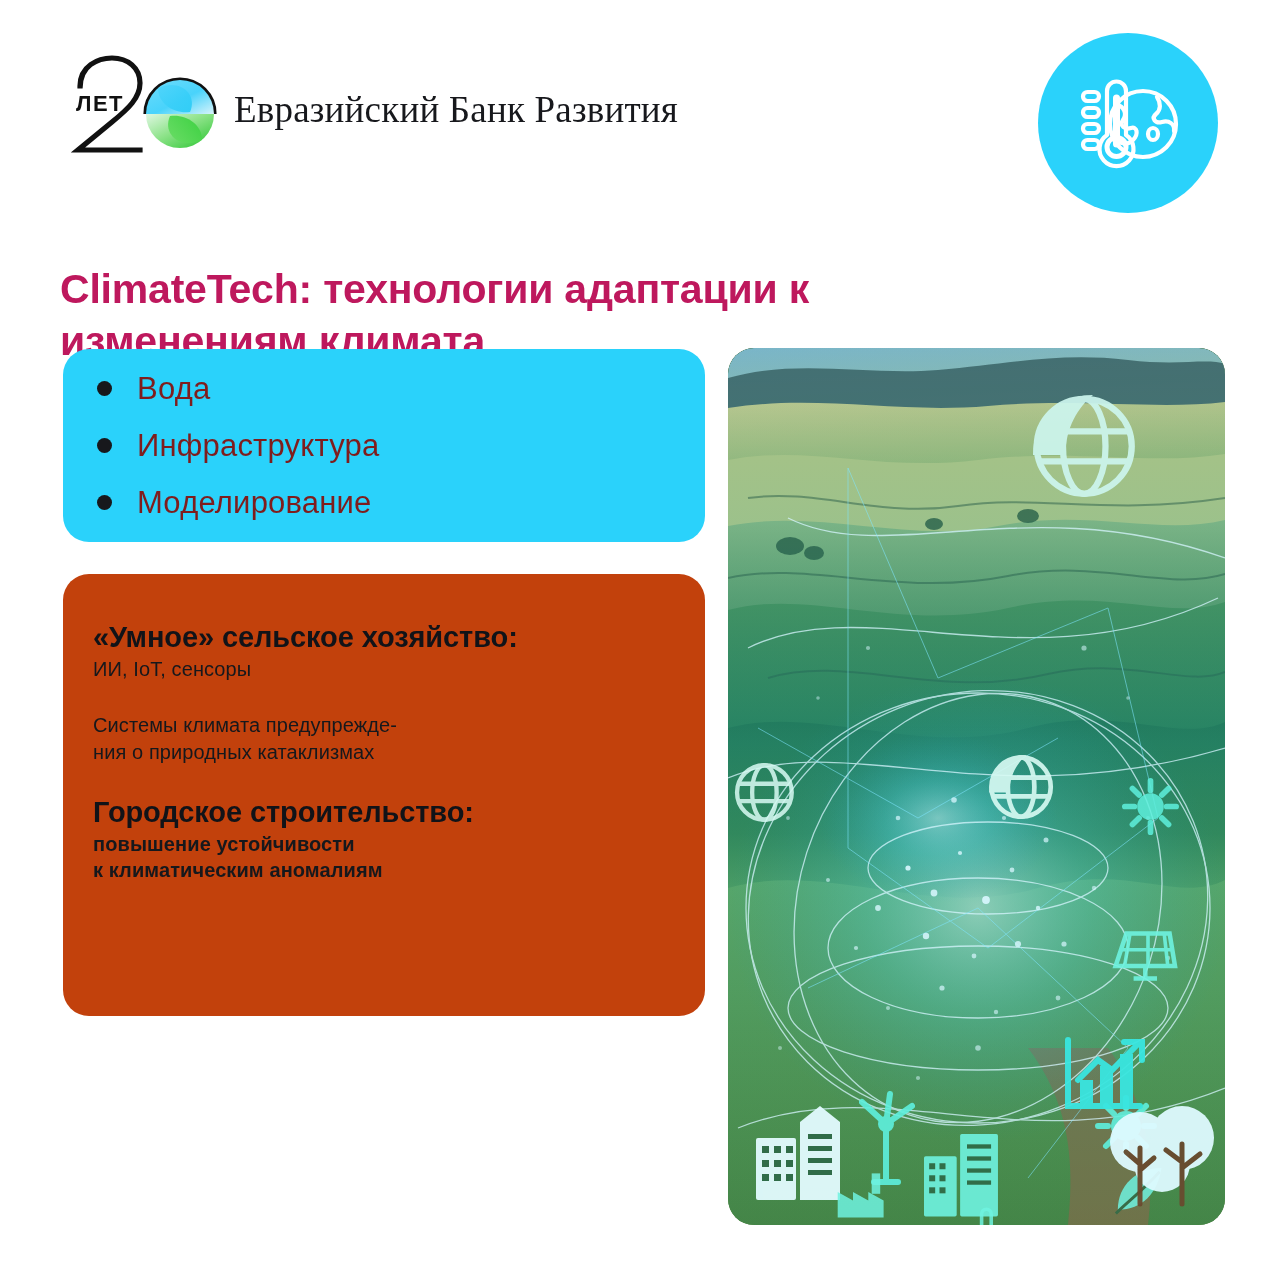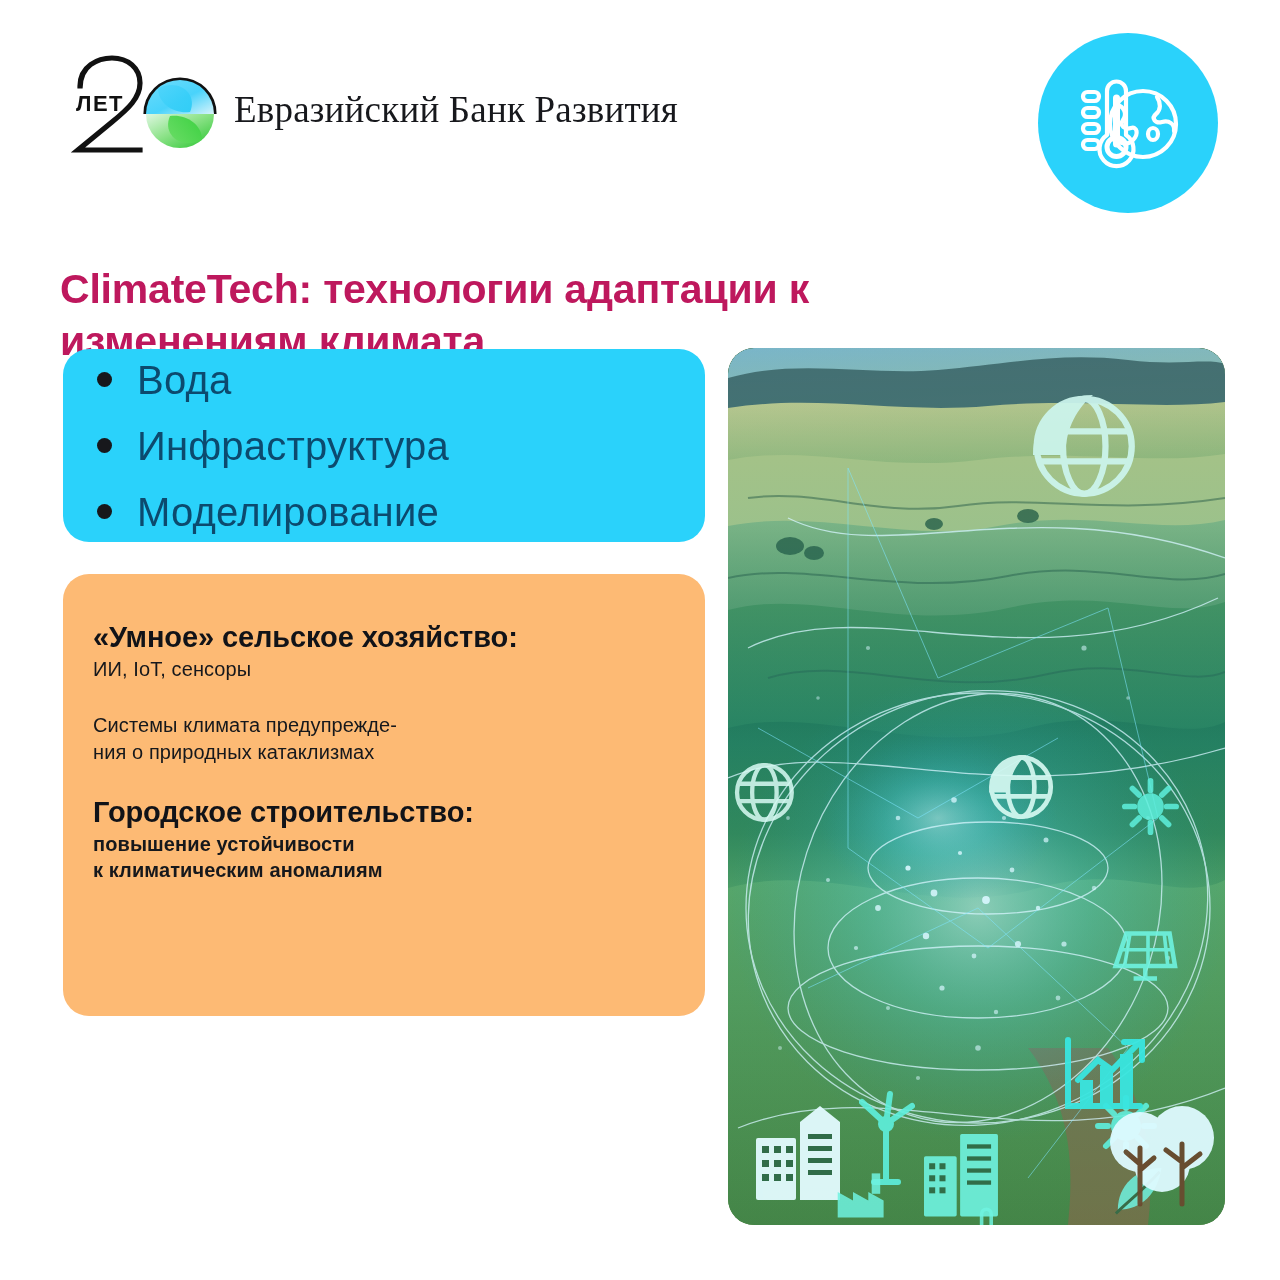--- a/index.html
+++ b/index.html
@@ -95,35 +95,35 @@
     gap: 25px;
   }
   .bullet-dot {
     width: 15px;
     height: 15px;
     border-radius: 50%;
     background: #17181c;
     flex: 0 0 auto;
   }
   .bullet-text {
-    font-size: 40px;
+    font-size: 31px;
     font-weight: 400;
-    color: #0c4a6e;
+    color: #7f1d1d;
     line-height: 1;
     letter-spacing: 0.2px;
   }
 
   
   .card-green {
     position: absolute;
     left: 63px;
     top: 574px;
     width: 642px;
     height: 442px;
-    background: #fdba74;
+    background: #c2410c;
     border-radius: 26px;
     padding: 46px 34px 40px 30px;
     display: flex;
     flex-direction: column;
   }
   .gblock { margin-bottom: 30px; }
   .gblock:last-child { margin-bottom: 0; }
   .g-head {
     font-size: 29px;
     font-weight: 700;

